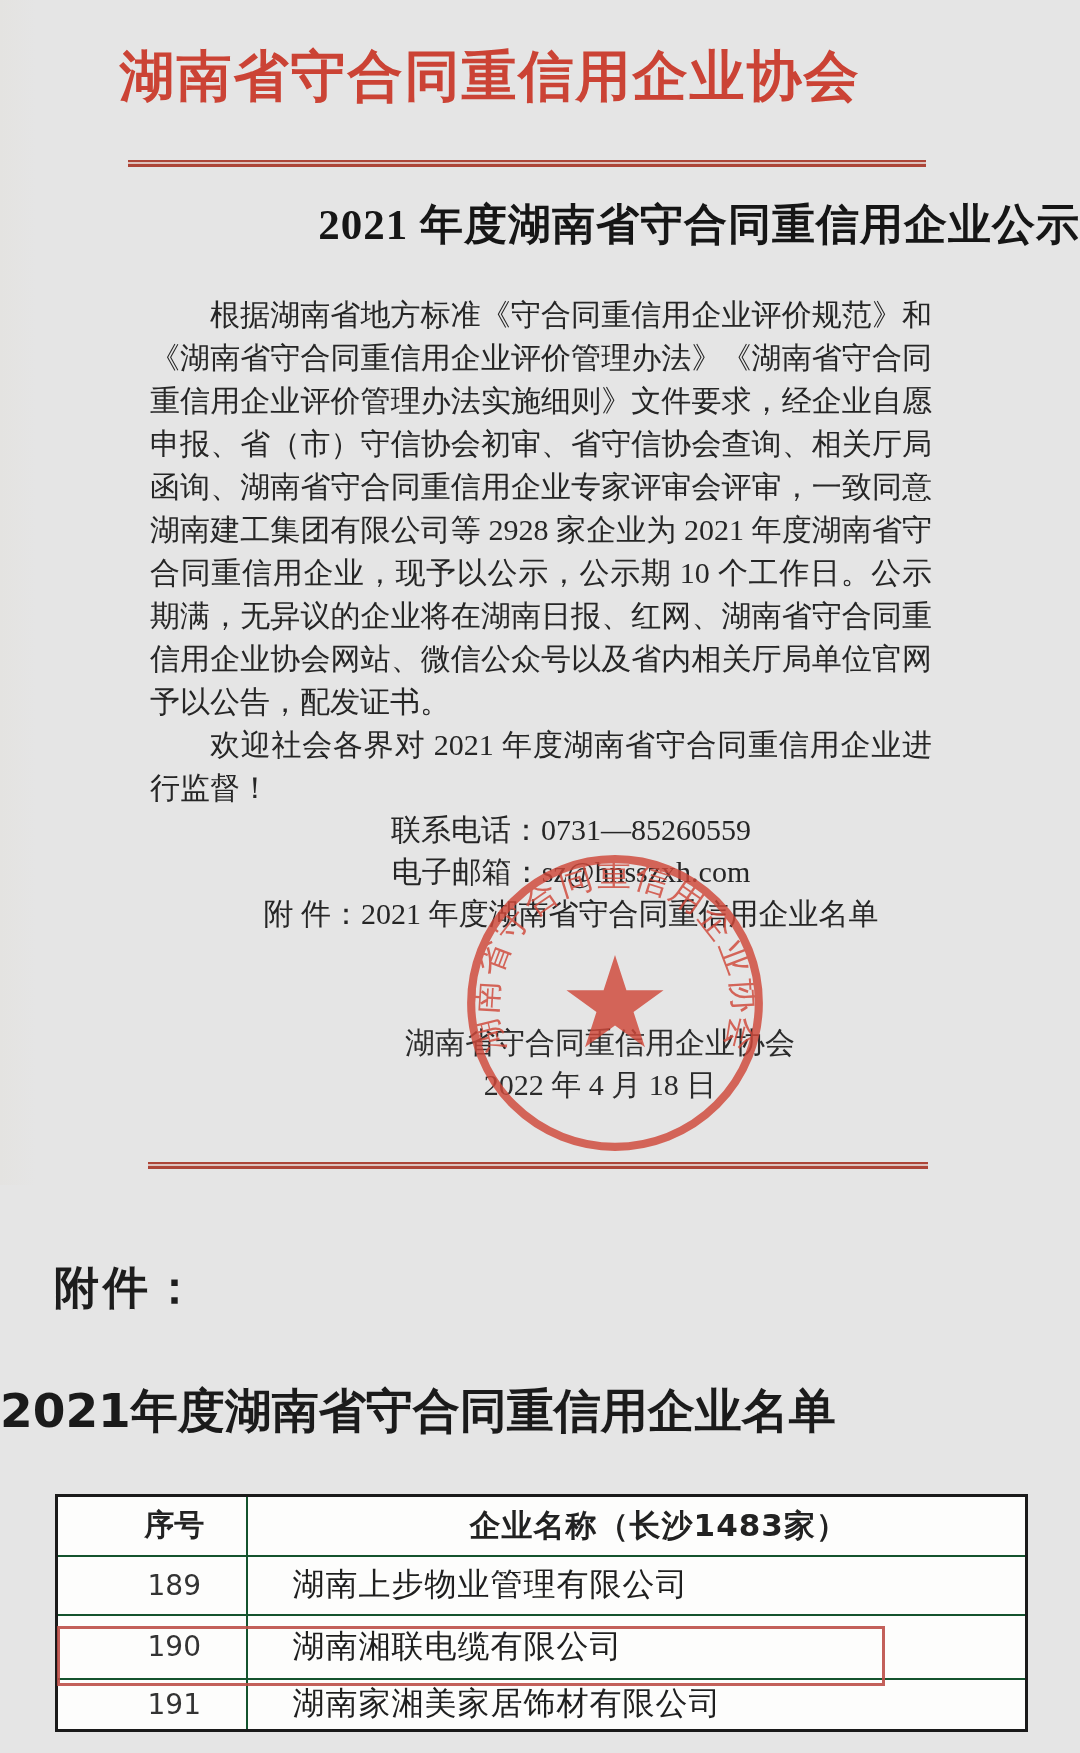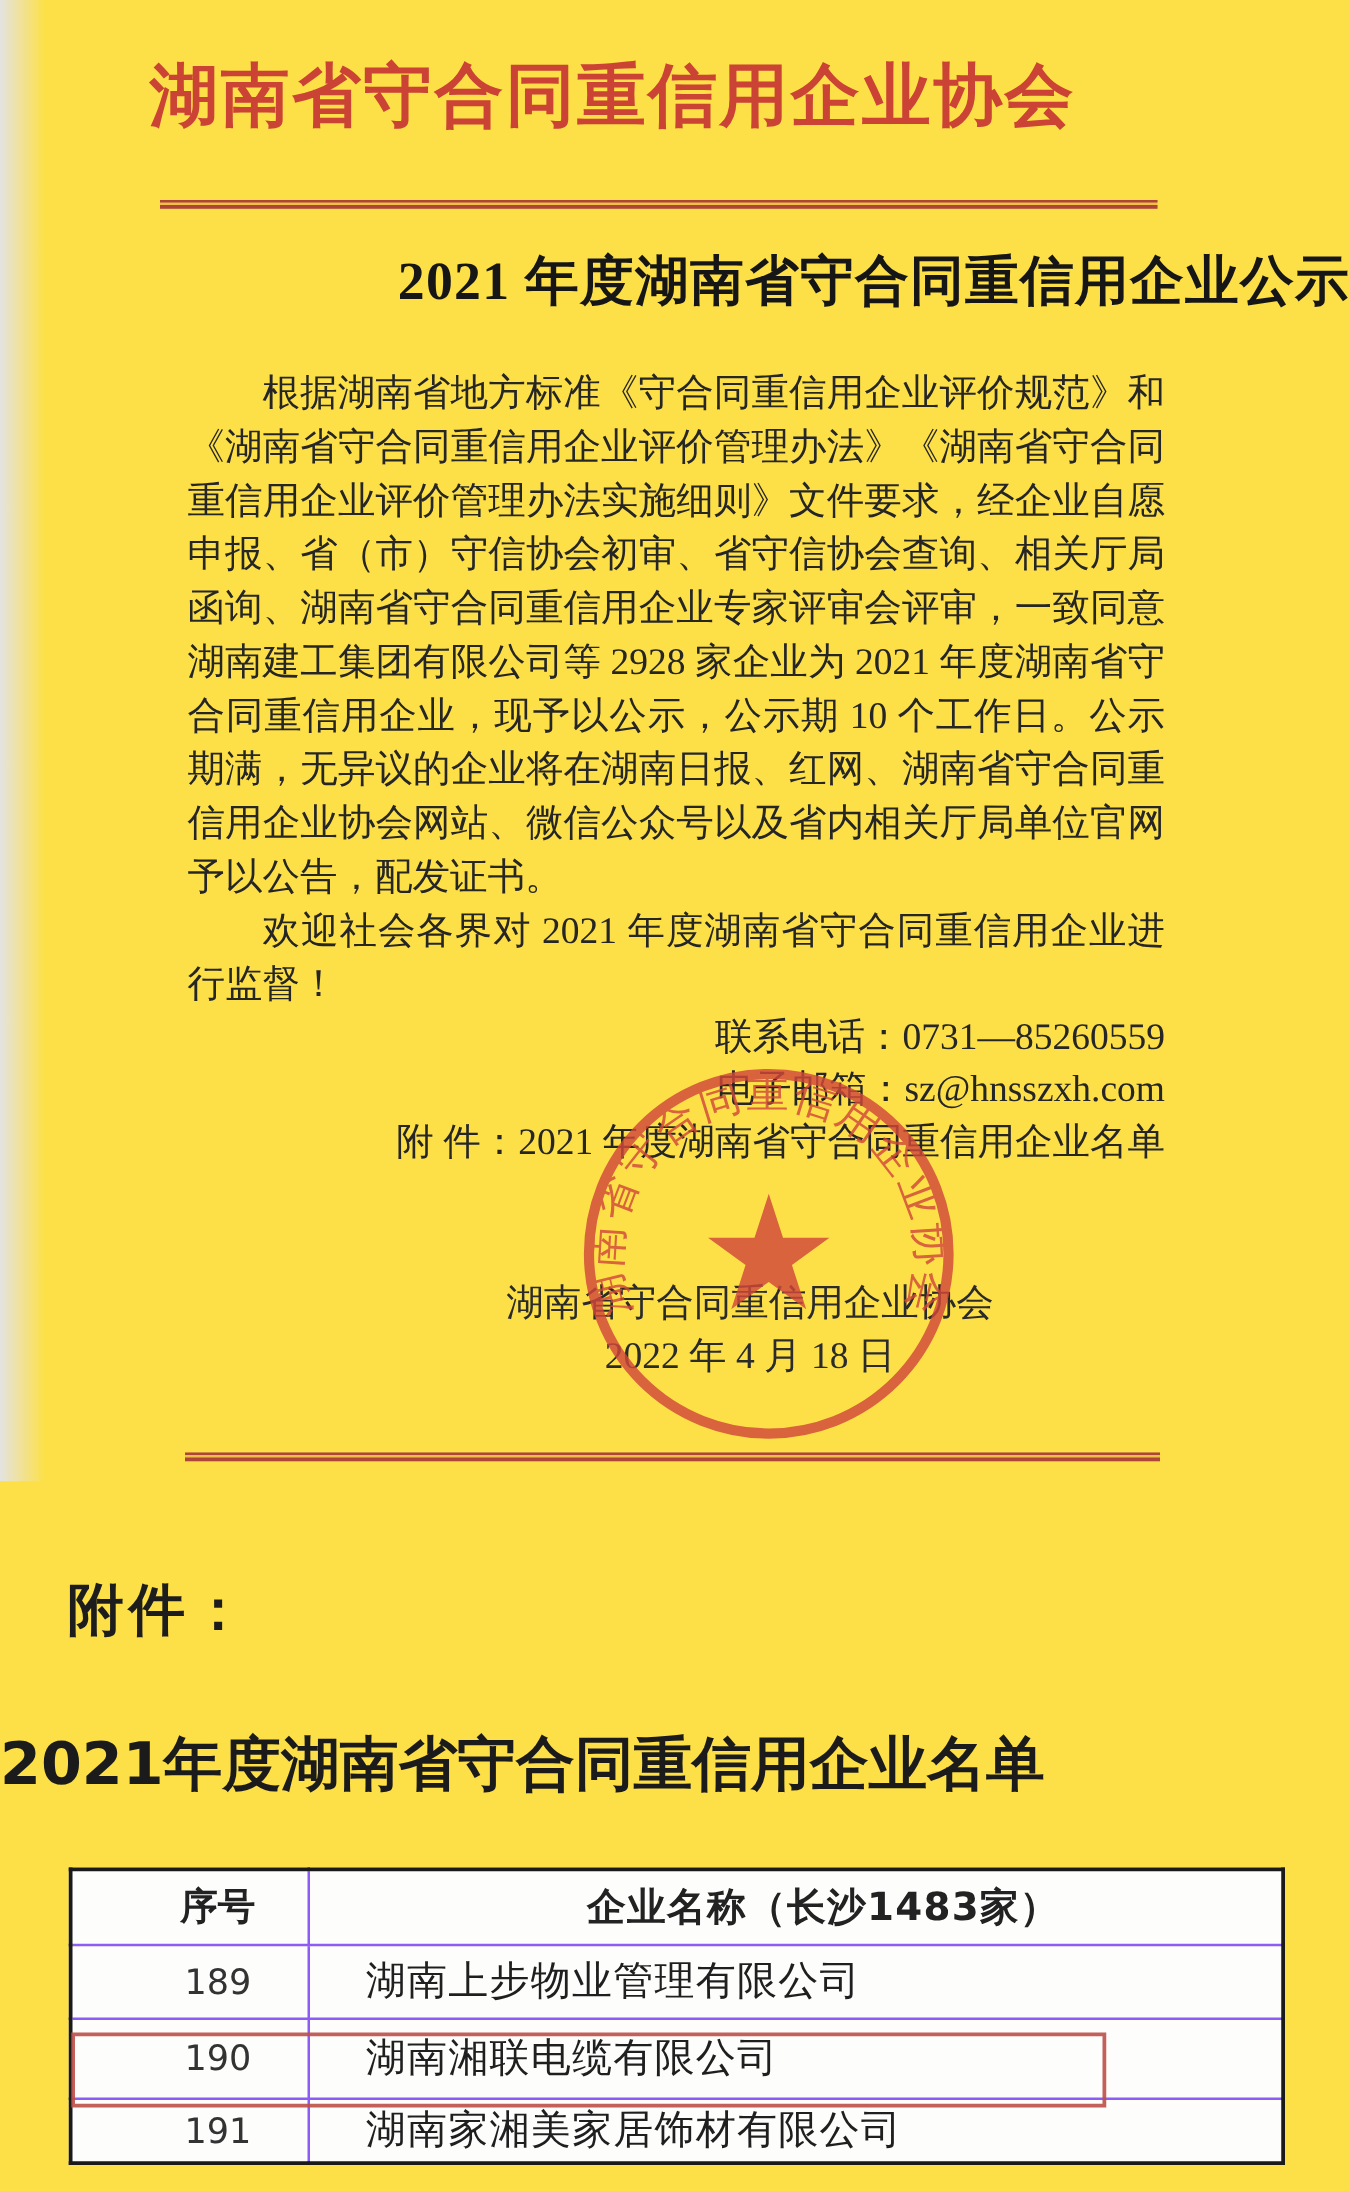--- a/index.html
+++ b/index.html
@@ -7,21 +7,21 @@
     --rule-red:#ad4538;
     --stamp-red:#d0483a;
     --highlight-red:#bd4f48;
     --ink:#262626;
   }
   *{margin:0;padding:0;box-sizing:border-box;}
   html,body{background:#ffffff;}
   .page{
     position:relative;
     width:1080px;height:1753px;
-    background:#fde047;
+    background:#e5e5e5;
     overflow:hidden;
     font-family:"Liberation Serif","DejaVu Serif",serif;
     color:var(--ink);
   }
   .edge-shade{
     position:absolute;left:0;top:0;width:36px;height:1185px;
     background:linear-gradient(to right,#e4e3e1,rgba(250,250,249,0));
   }
   .org-title{
     position:absolute;left:60px;top:40px;width:860px;
@@ -44,21 +44,21 @@
     text-align:right;
     font-size:43px;font-weight:bold;color:#161616;
     letter-spacing:1px;
   }
   .body-text{
     position:absolute;left:150px;top:293px;width:782px;
     font-size:30px;line-height:43px;
     text-align:justify;
   }
   .body-text p{text-indent:2em;}
-  .body-text p.contact{text-align:right;line-height:42px;}
+  .body-text p.contact{text-align:center;line-height:42px;}
   .signature{
     position:absolute;left:320px;top:1022px;width:560px;
     text-align:center;font-size:30px;line-height:42px;color:#2b2b2b;
   }
   .stamp{
     position:absolute;left:462px;top:850px;width:306px;height:306px;
     opacity:0.82;
     pointer-events:none;
   }
   .attachment-label{
@@ -74,21 +74,21 @@
     font-family:"DejaVu Sans","Liberation Sans",sans-serif;
   }
   table.company-table{
     position:absolute;left:55px;top:1494px;width:973px;
     border-collapse:collapse;
     font-family:"DejaVu Sans","Liberation Sans",sans-serif;
     background:#fdfdfc;
   }
   table.company-table th,
   table.company-table td{
-    border:2px solid #8b5cf6;
+    border:2px solid #14532d;
     padding-left:45px;
   }
   table.company-table{border:3px solid #1a1a1a;}
   col.c-no{width:190px;}
   th.h-no{height:60px;font-size:30px;font-weight:600;text-align:center;color:#222;}
   th.h-name{font-size:31px;font-weight:600;text-align:center;padding-left:30px;color:#222;letter-spacing:1px;}
   td.no{text-align:center;font-size:28px;color:#333;}
   td.name{padding-left:30px;font-size:32px;color:#1f1f1f;letter-spacing:1px;}
   tr.r1 td{height:59px;}
   tr.r2 td{height:64px;}

